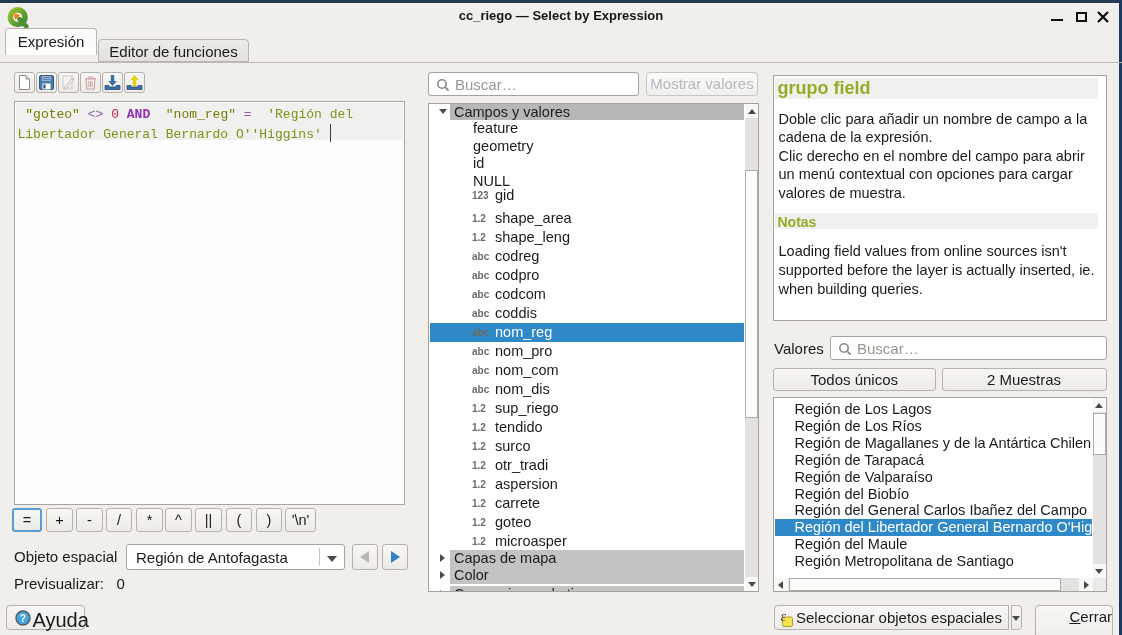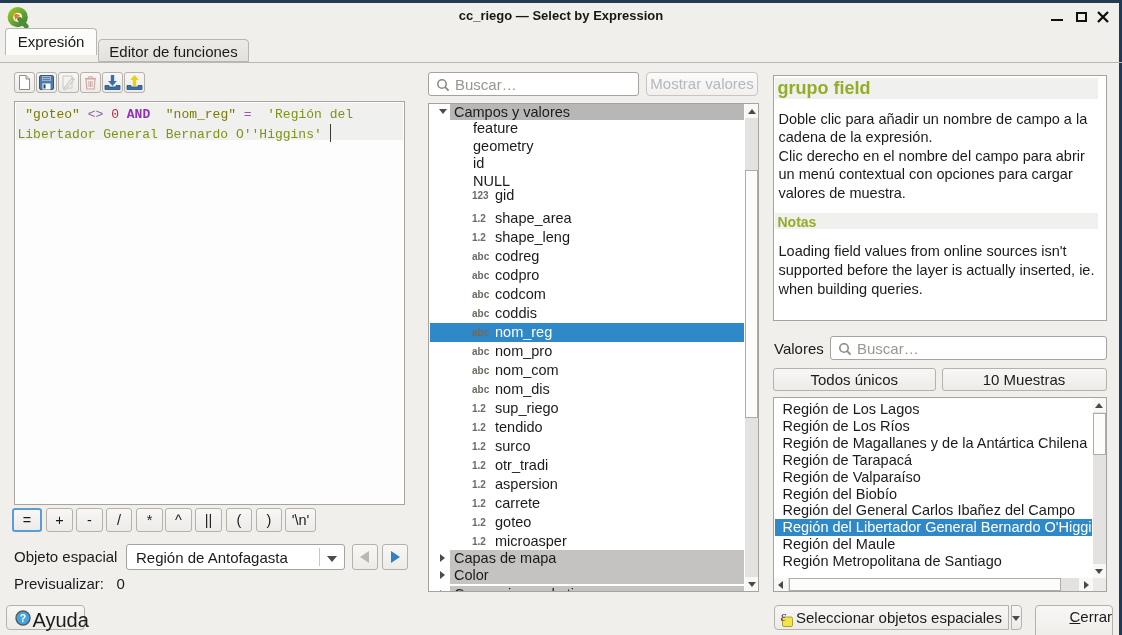--- a/index.html
+++ b/index.html
@@ -11,21 +11,21 @@
   border-left:4.5px solid transparent; border-right:4.5px solid transparent; border-top:5.5px solid #4b4b4b; }
 .tri-r { position:absolute; left:10px; top:50%; margin-top:-4.5px; width:0; height:0;
   border-top:4.5px solid transparent; border-bottom:4.5px solid transparent; border-left:5.5px solid #4b4b4b; }
 .trow { position:absolute; left:1px; right:14px; }
 .rbg { position:absolute; left:19.5px; right:0; top:0; bottom:0; }
 .rbg.hdr { background:#b8b7b5; }
 .rbg.grp { background:#c4c3c1; }
 .trow.sel { background:#2f88c8; }
 .ttx { position:absolute; top:50%; transform:translateY(-50%); font-size:14.5px; white-space:pre; }
 .tico { position:absolute; left:42px; top:50%; transform:translateY(-50%); font-size:10px; font-weight:bold; color:#6e6a63; letter-spacing:0px; }
-.vrow { position:absolute; left:1px; right:14px; height:16.9px; font-size:14.5px; padding-left:8px; white-space:pre; overflow:hidden; line-height:16.9px; }
+.vrow { position:absolute; left:1px; right:14px; height:16.9px; font-size:14.5px; padding-left:20px; white-space:pre; overflow:hidden; line-height:16.9px; }
 .vrow.sel { background:#2f88c8; color:#fff; }
 .sb { position:absolute; background:#e3e2e0; }
 .sb .ar { position:absolute; left:0; right:0; background:#f8f8f7; }
 .sb .th { position:absolute; left:0; right:0; background:#fcfcfb; border:1px solid #acaca9; }
 .atri { position:absolute; width:0; height:0; }
 </style></head>
 <body>
 
 <div class="abs" style="left:0;top:0;width:1122px;height:3px;background:#223a52"></div>
 <div class="abs" style="right:0;top:0;width:3px;height:635px;background:#1d3a5c"></div>
@@ -260,21 +260,21 @@
 
 <div class="abs" style="left:774px;top:340px;font-size:15px">Valores</div>
 <div class="inbox" style="left:830px;top:336px;width:276.5px;height:24px">
   <svg class="abs" style="left:7px;top:5px" width="14" height="14" viewBox="0 0 14 14">
       <circle cx="6" cy="6" r="4.2" fill="none" stroke="#8d8a84" stroke-width="1.6"></circle>
       <path d="M9.2 9.2 L12.6 12.6" stroke="#8d8a84" stroke-width="1.8"></path>
     </svg>
   <div class="abs" style="left:26px;top:3px;font-size:15px;color:#9a968f">Buscar…</div>
 </div>
 <div class="btn" style="left:772.5px;top:367.5px;width:163.5px;height:23px;text-align:center;font-size:15px;line-height:21px">Todos únicos</div>
-<div class="btn" style="left:941.5px;top:367.5px;width:165px;height:23px;text-align:center;font-size:15px;line-height:21px">10 Muestras</div>
+<div class="btn" style="left:941.5px;top:367.5px;width:165px;height:23px;text-align:center;font-size:15px;line-height:21px">2 Muestras</div>
 
 <div class="abs" style="left:772.5px;top:397px;width:334px;height:195px;background:#fff;border:1px solid #a6a29c;overflow:hidden">
 <div class="vrow" style="top:3.0px">Región de Los Lagos</div>
 <div class="vrow" style="top:36.8px">Región de Magallanes y de la Antártica Chilena</div>
 <div class="vrow" style="top:19.9px">Región de Los Ríos</div>
 <div class="vrow" style="top:53.7px">Región de Tarapacá</div>
 <div class="vrow" style="top:70.6px">Región de Valparaíso</div>
 <div class="vrow" style="top:87.5px">Región del Biobío</div>
 <div class="vrow" style="top:104.4px">Región del General Carlos Ibañez del Campo</div>
 <div class="vrow sel" style="top:121.3px">Región del Libertador General Bernardo O'Higgins</div>

